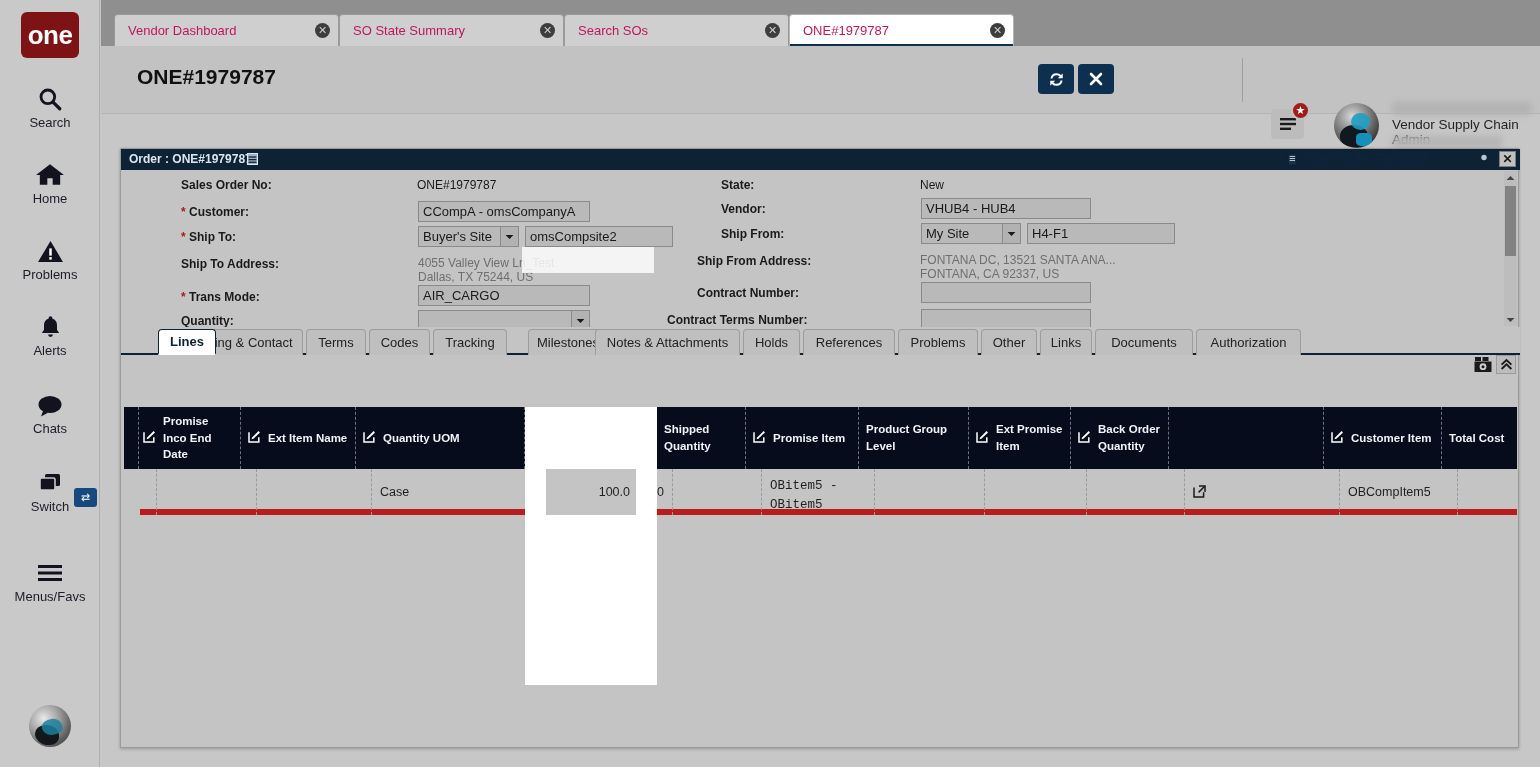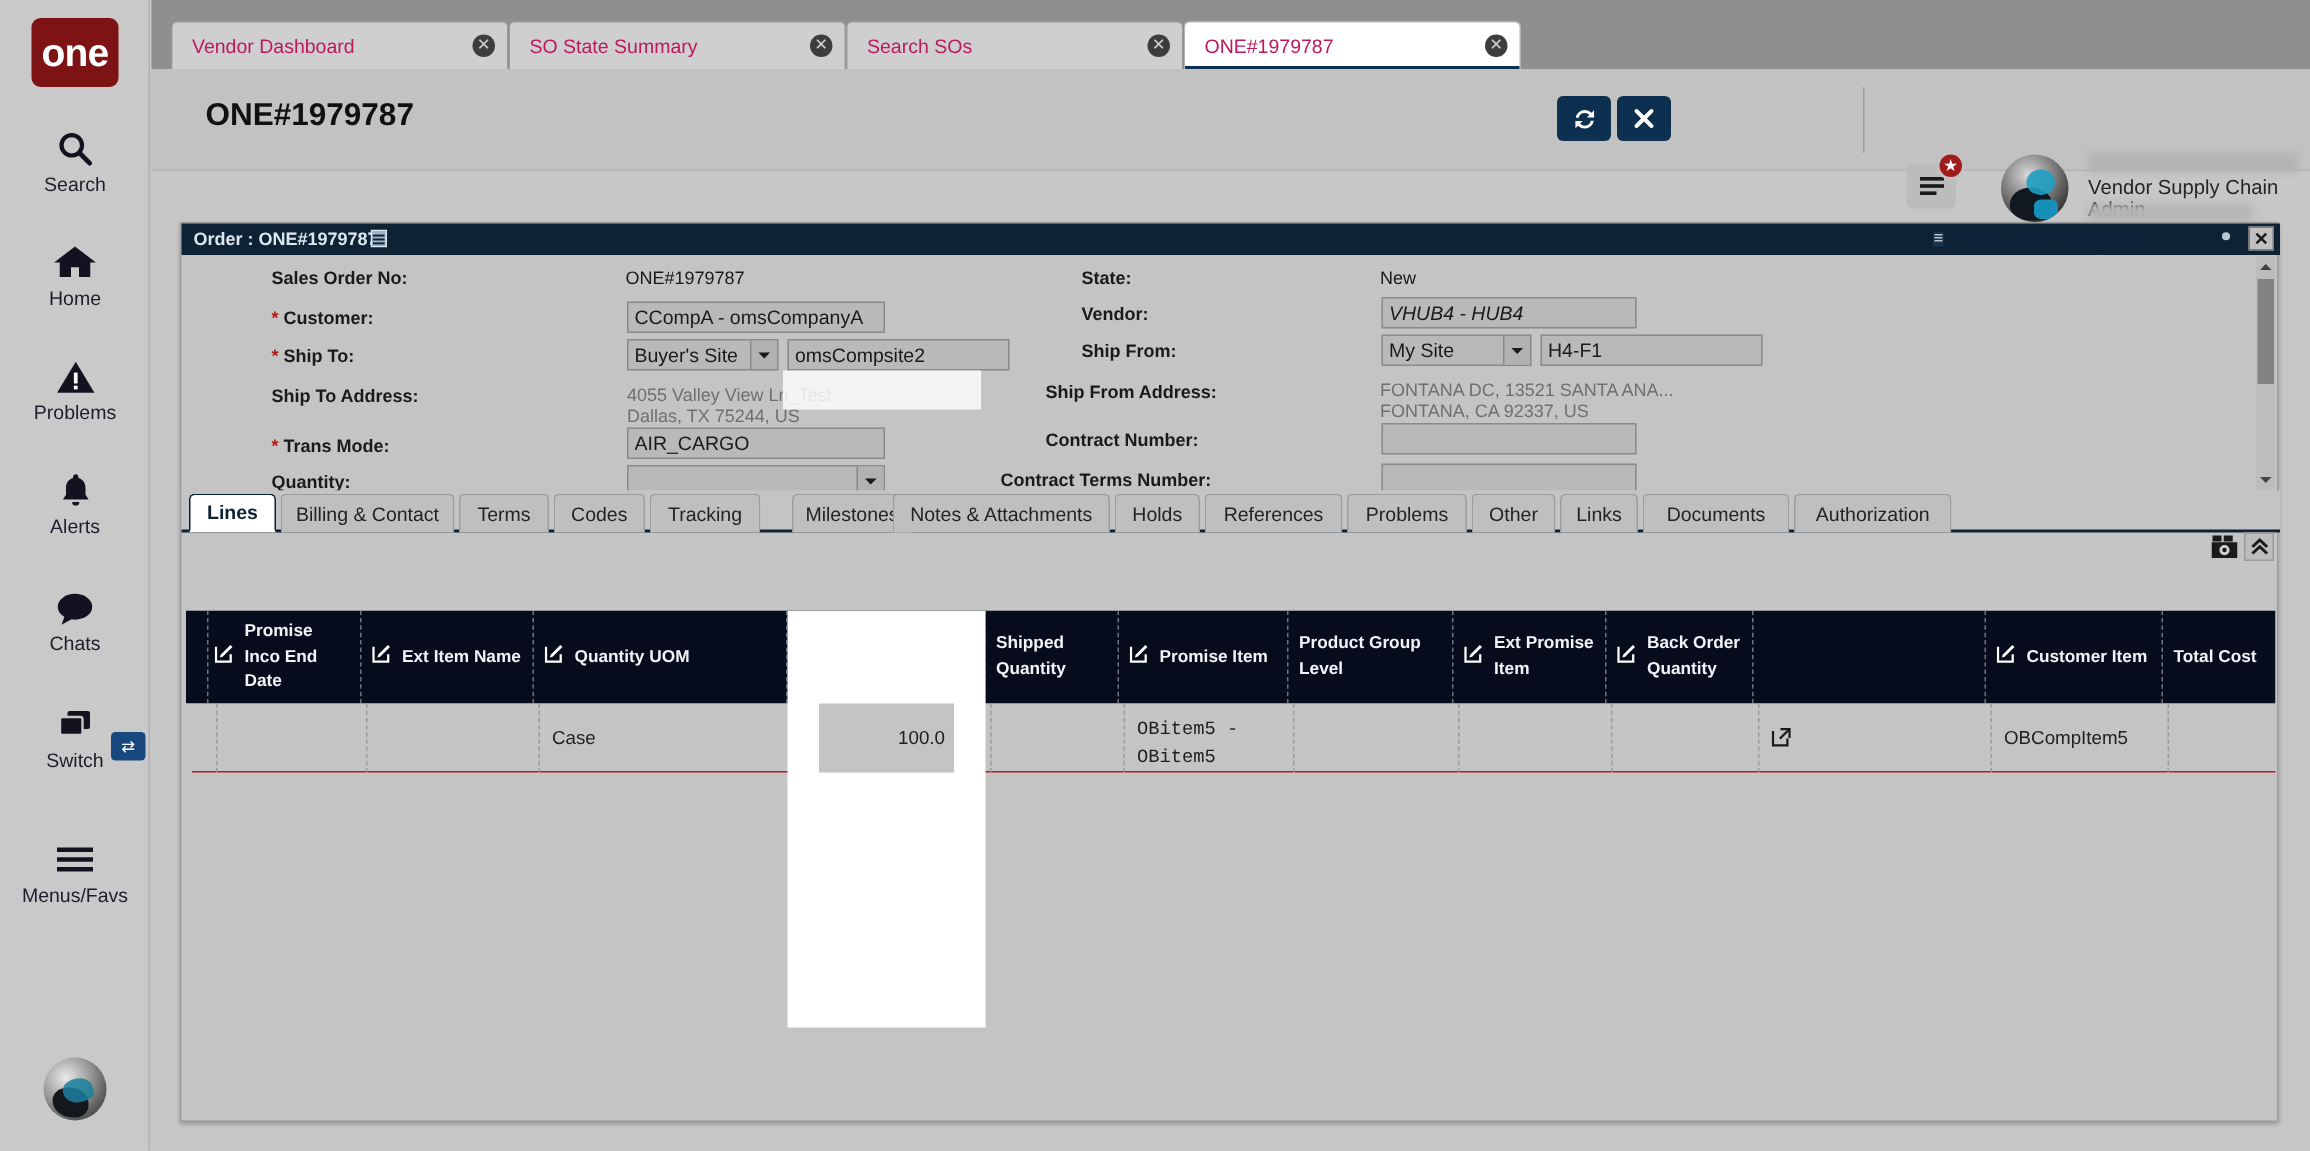--- a/index.html
+++ b/index.html
@@ -203,21 +203,21 @@
     background: #c4c4c4; border-bottom: 2px solid #0d2235;
   }
   .ftab {
     position: absolute; top: 2px; height: 26px;
     background: #bfbfbf; border: 1px solid #9d9d9d; border-bottom: none;
     border-radius: 4px 4px 0 0; display: flex; align-items: center; justify-content: center;
     font-size: 13px; color: #232323; cursor: pointer; white-space: nowrap;
   }
   .ftab.active {
     background: #fff; color: #0d2235; font-weight: 700;
-    border: 1px solid #0d2235; border-bottom: 2px solid #fff; z-index: 4;
+    border: 1px solid #0d2235; border-bottom: 2px solid #fff; z-index: 4; margin-left: 32px;
   }
   #grid-settings-btn {
     position: absolute; right: 24px; top: 206px; width: 21px; height: 19px;
     display: flex; align-items: center; justify-content: center; cursor: pointer;
   }
   #grid-collapse-btn {
     position: absolute; right: 2px; top: 206px; width: 20px; height: 19px;
     background: #bdbdbd; border: 1px solid #9a9a9a;
     display: flex; align-items: center; justify-content: center; cursor: pointer;
   }
@@ -233,22 +233,22 @@
     border-right: 1px dashed #6b7280;
     display: flex; align-items: center; padding: 0 7px;
     font-size: 11.5px; font-weight: 700; color: #f0f3f7;
     line-height: 1.45; cursor: pointer; overflow: hidden;
   }
   .ghcell .gh-ico { margin-right: 6px; flex: 0 0 auto; }
   .ghcell .gh-star { color: #e8e8e8; margin-right: 2px; }
   .ghcell.hl { background: #3b4351; }
   #gridbody { position: absolute; left: 0; top: 62px; width: 1393px; height: 216px; background: #c4c4c4; }
   #datarow {
-    position: absolute; left: 4px; top: 0; width: 1393px; height: 46px;
-    border-bottom: 1px solid #b91c1c;
+    position: absolute; left: 16px; top: 0; width: 1393px; height: 46px;
+    border-bottom: 6px solid #b91c1c;
   }
   .gcell {
     position: absolute; top: 0; height: 46px;
     border-right: 1px dashed #9a9a9a;
     display: flex; align-items: center; padding: 0 8px;
     font-size: 12.5px; color: #1f1f1f; overflow: hidden;
   }
   .gcell.num { justify-content: flex-end; }
   .gcell.wrap { display: block; padding-top: 8px; line-height: 1.5; font-family: Liberation Mono, monospace; }
   #white-overlay {
@@ -493,21 +493,21 @@
           <svg width="9" height="6" viewBox="0 0 9 6">
               <path d="M0.6 1 L4.5 5 L8.4 1 Z" fill="#1a1a1a"></path>
             </svg>
         </span>
       </div>
 
       <div class="flabel" style="left:600px;top:8px;width:178px">State:</div>
       <div class="fstatic" style="left:799px;top:8px">New</div>
 
       <div class="flabel" style="left:600px;top:32px;width:178px">Vendor:</div>
-      <input class="finput" style="left: 800px; top: 28px; width: 170px; font-style: italic;" value="VHUB4 - HUB4">
+      <input class="finput" style="left: 800px; top: 28px; width: 170px;" value="VHUB4 - HUB4">
 
       <div class="flabel" style="left:600px;top:57px;width:178px">Ship From:</div>
       <div class="selwrap" style="left:800px;top:53px;width:100px">
         <select class="fselect" style="left:0;top:0;width:100px">
           <option>My Site</option>
         </select>
         <span class="caret">
           <svg width="9" height="6" viewBox="0 0 9 6">
               <path d="M0.6 1 L4.5 5 L8.4 1 Z" fill="#1a1a1a"></path>
             </svg>

